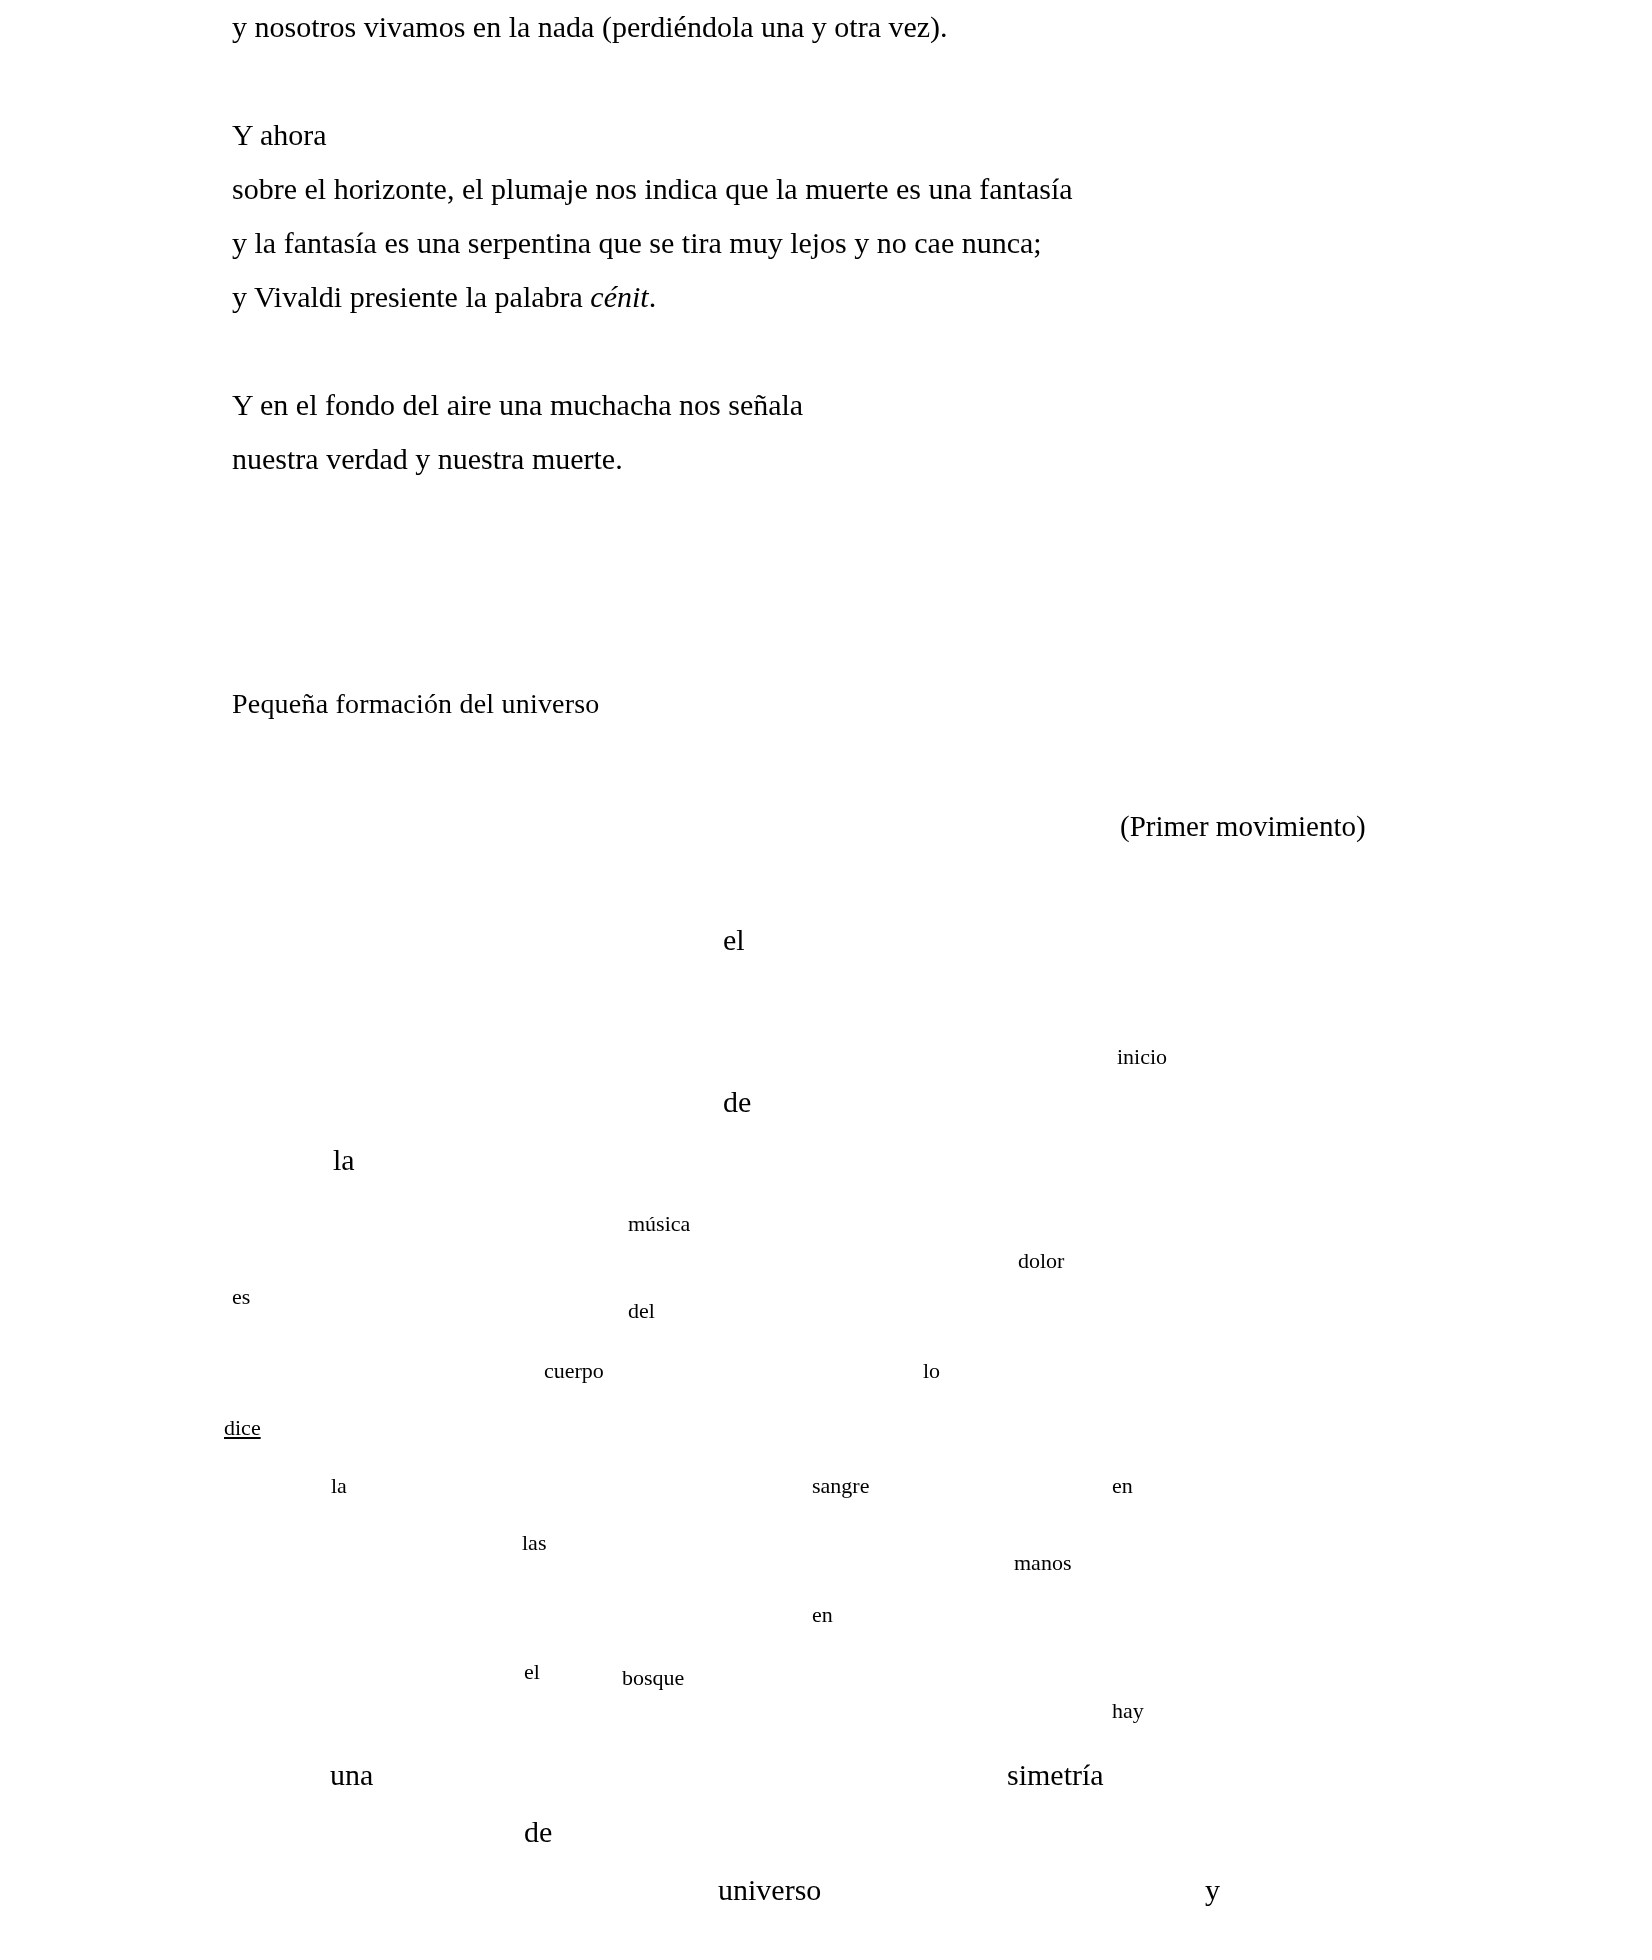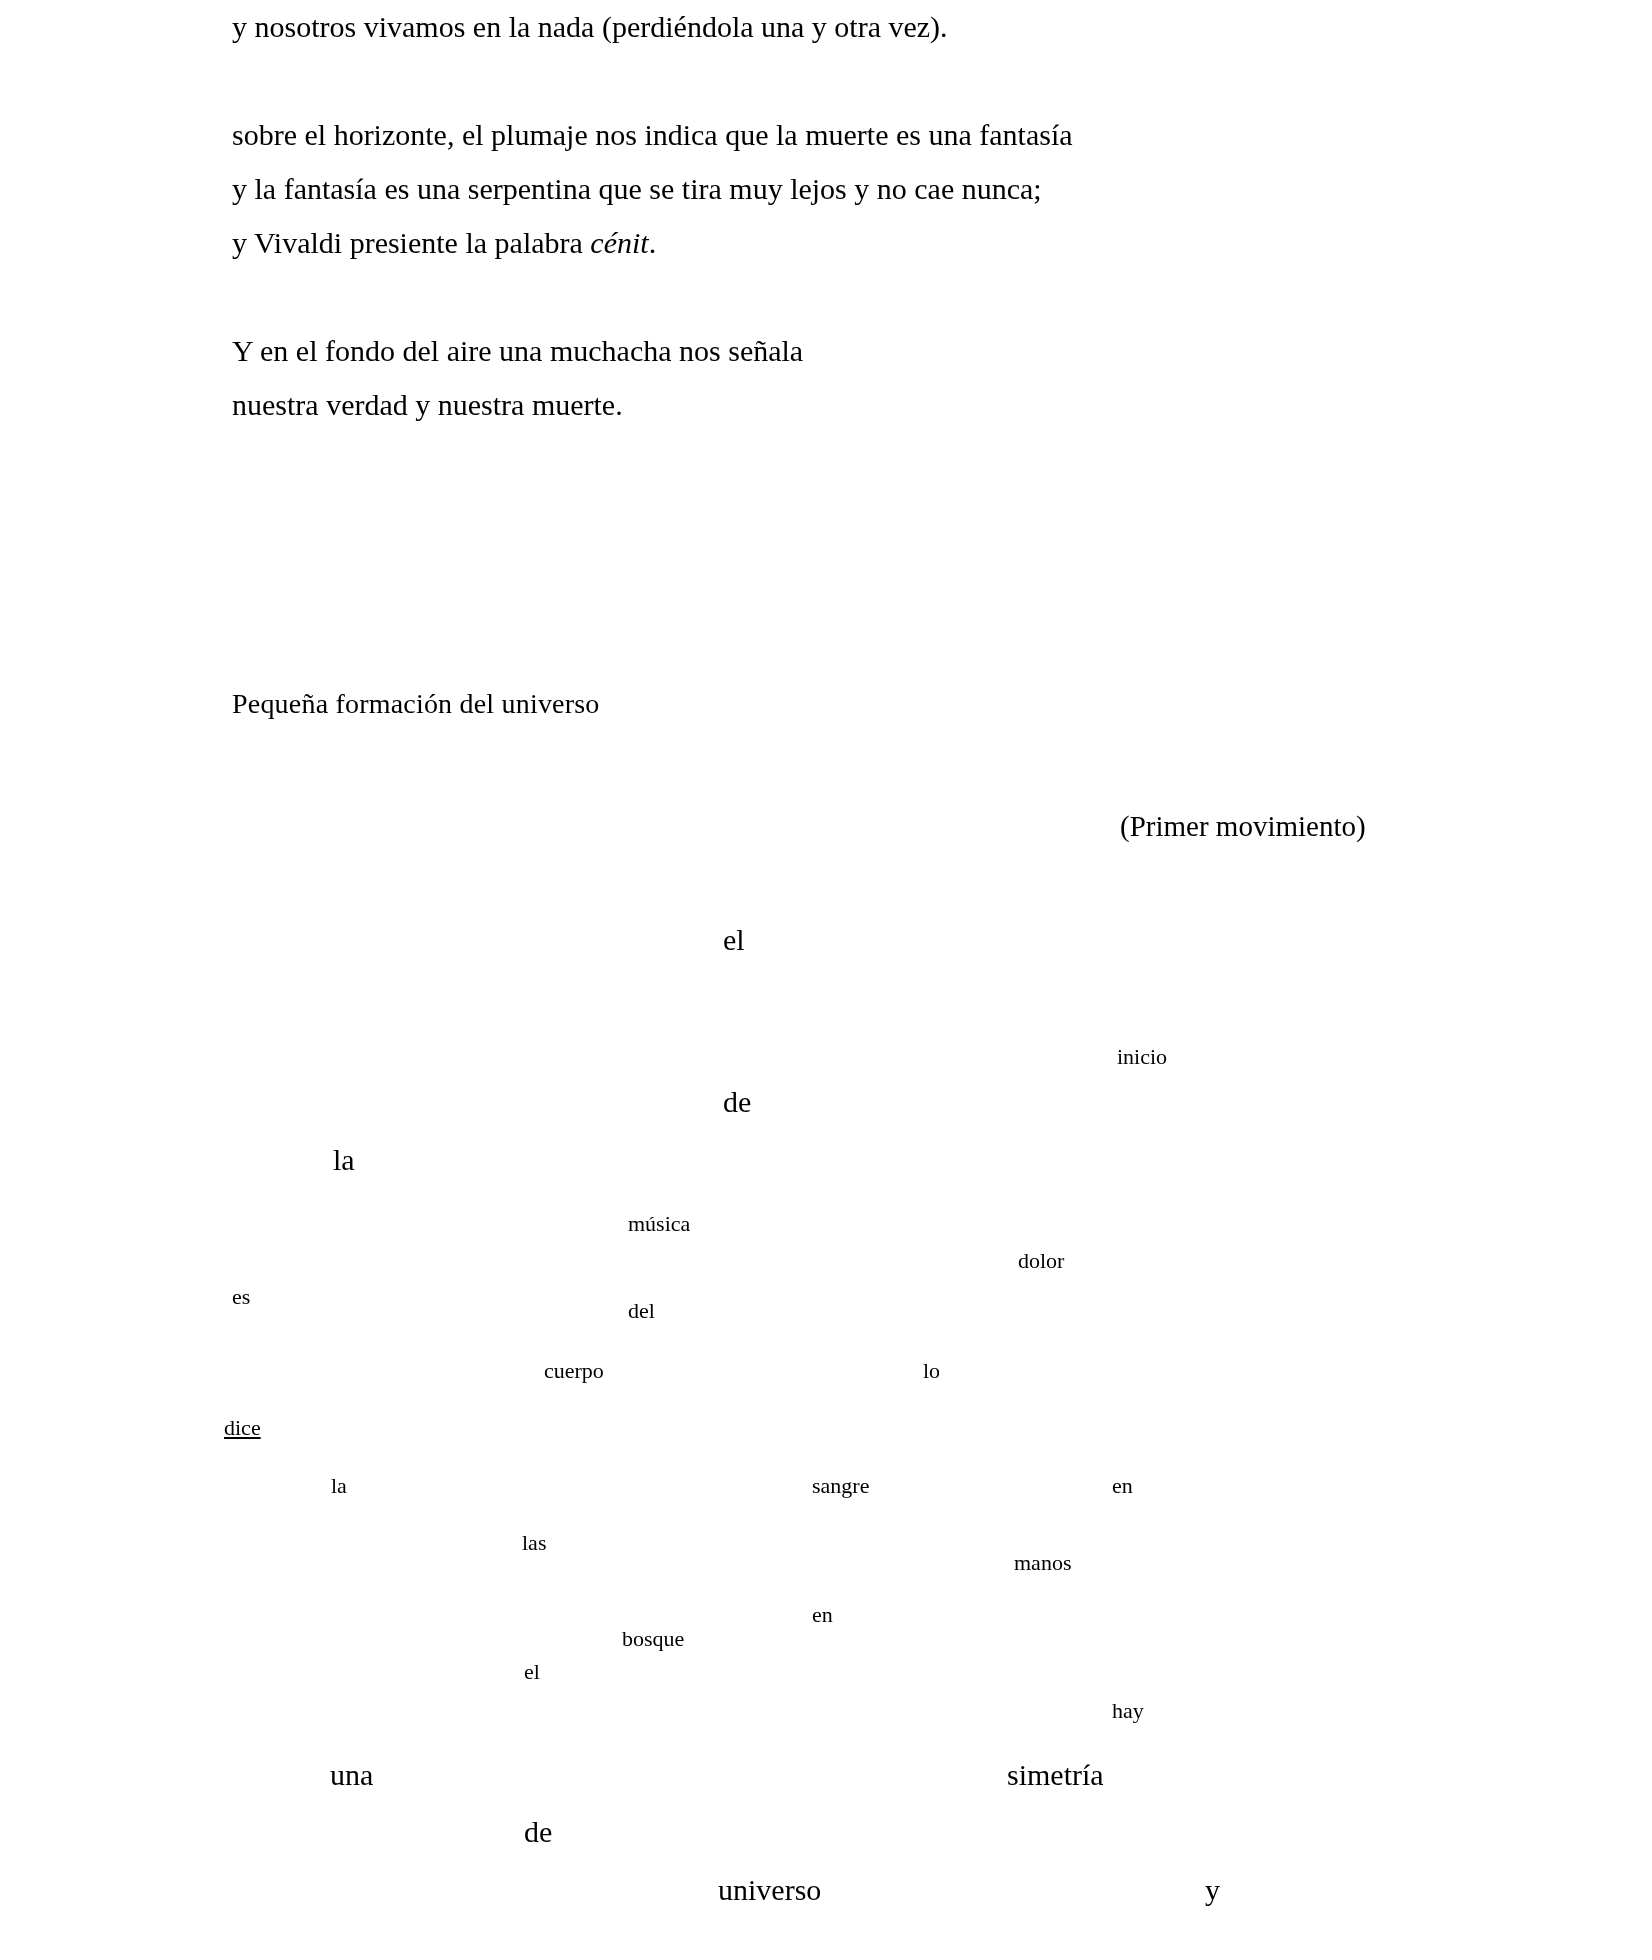--- a/index.html
+++ b/index.html
@@ -71,20 +71,21 @@
   }
 </style>
 </head>
 <body>
 
 <div class="page">
 
   <div class="poem-block">
     <div class="verse-line">y nosotros vivamos en la nada (perdiéndola una y otra vez).</div>
     <div class="stanza-gap"></div>
+    <div class="verse-line">Y ahora</div>
     <div class="verse-line">sobre el horizonte, el plumaje nos indica que la muerte es una fantasía</div>
     <div class="verse-line">y la fantasía es una serpentina que se tira muy lejos y no cae nunca;</div>
     <div class="verse-line"><span>y Vivaldi presiente la palabra </span><span class="italic">cénit</span><span>.</span></div>
     <div class="stanza-gap"></div>
     <div class="verse-line">Y en el fondo del aire una muchacha nos señala</div>
     <div class="verse-line">nuestra verdad y nuestra muerte.</div>
   </div>
 
   <div class="section-title">Pequeña formación del universo</div>
 
@@ -102,21 +103,21 @@
       <span class="scatter-word" style="left: 544px; top: 1360px; font-size: 22px;">cuerpo</span>
       <span class="scatter-word" style="left: 923px; top: 1360px; font-size: 22px;">lo</span>
       <span class="scatter-word" style="left: 224px; top: 1417px; font-size: 22px; text-decoration: underline;">dice</span>
       <span class="scatter-word" style="left: 331px; top: 1475px; font-size: 22px;">la</span>
       <span class="scatter-word" style="left: 812px; top: 1475px; font-size: 22px;">sangre</span>
       <span class="scatter-word" style="left: 1112px; top: 1475px; font-size: 22px;">en</span>
       <span class="scatter-word" style="left: 522px; top: 1532px; font-size: 22px;">las</span>
       <span class="scatter-word" style="left: 1014px; top: 1552px; font-size: 22px;">manos</span>
       <span class="scatter-word" style="left: 812px; top: 1604px; font-size: 22px;">en</span>
       <span class="scatter-word" style="left: 524px; top: 1661px; font-size: 22px;">el</span>
-      <span class="scatter-word" style="left: 622px; top: 1628px; font-size: 22px;">bosque</span>
+      <span class="scatter-word" style="left: 622px; top: 1667px; font-size: 22px;">bosque</span>
       <span class="scatter-word" style="left: 1112px; top: 1700px; font-size: 22px;">hay</span>
       <span class="scatter-word" style="left: 330px; top: 1760px; font-size: 30px;">una</span>
       <span class="scatter-word" style="left: 1007px; top: 1760px; font-size: 30px;">simetría</span>
       <span class="scatter-word" style="left: 524px; top: 1817px; font-size: 30px;">de</span>
       <span class="scatter-word" style="left: 718px; top: 1875px; font-size: 30px;">universo</span>
       <span class="scatter-word" style="left: 1205px; top: 1875px; font-size: 30px;">y</span>
     </div>
 
 </div>
 

